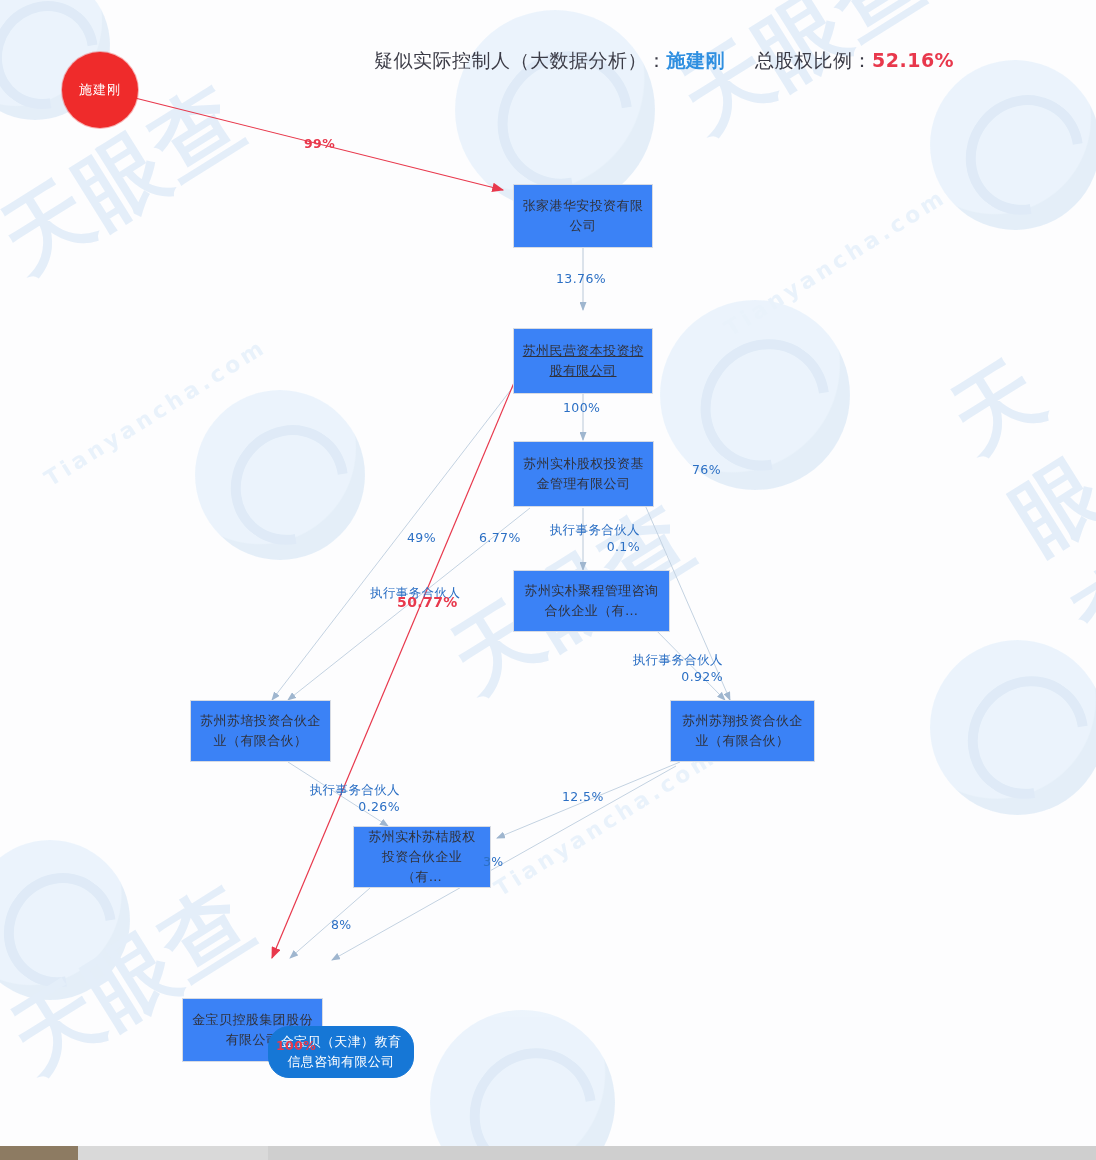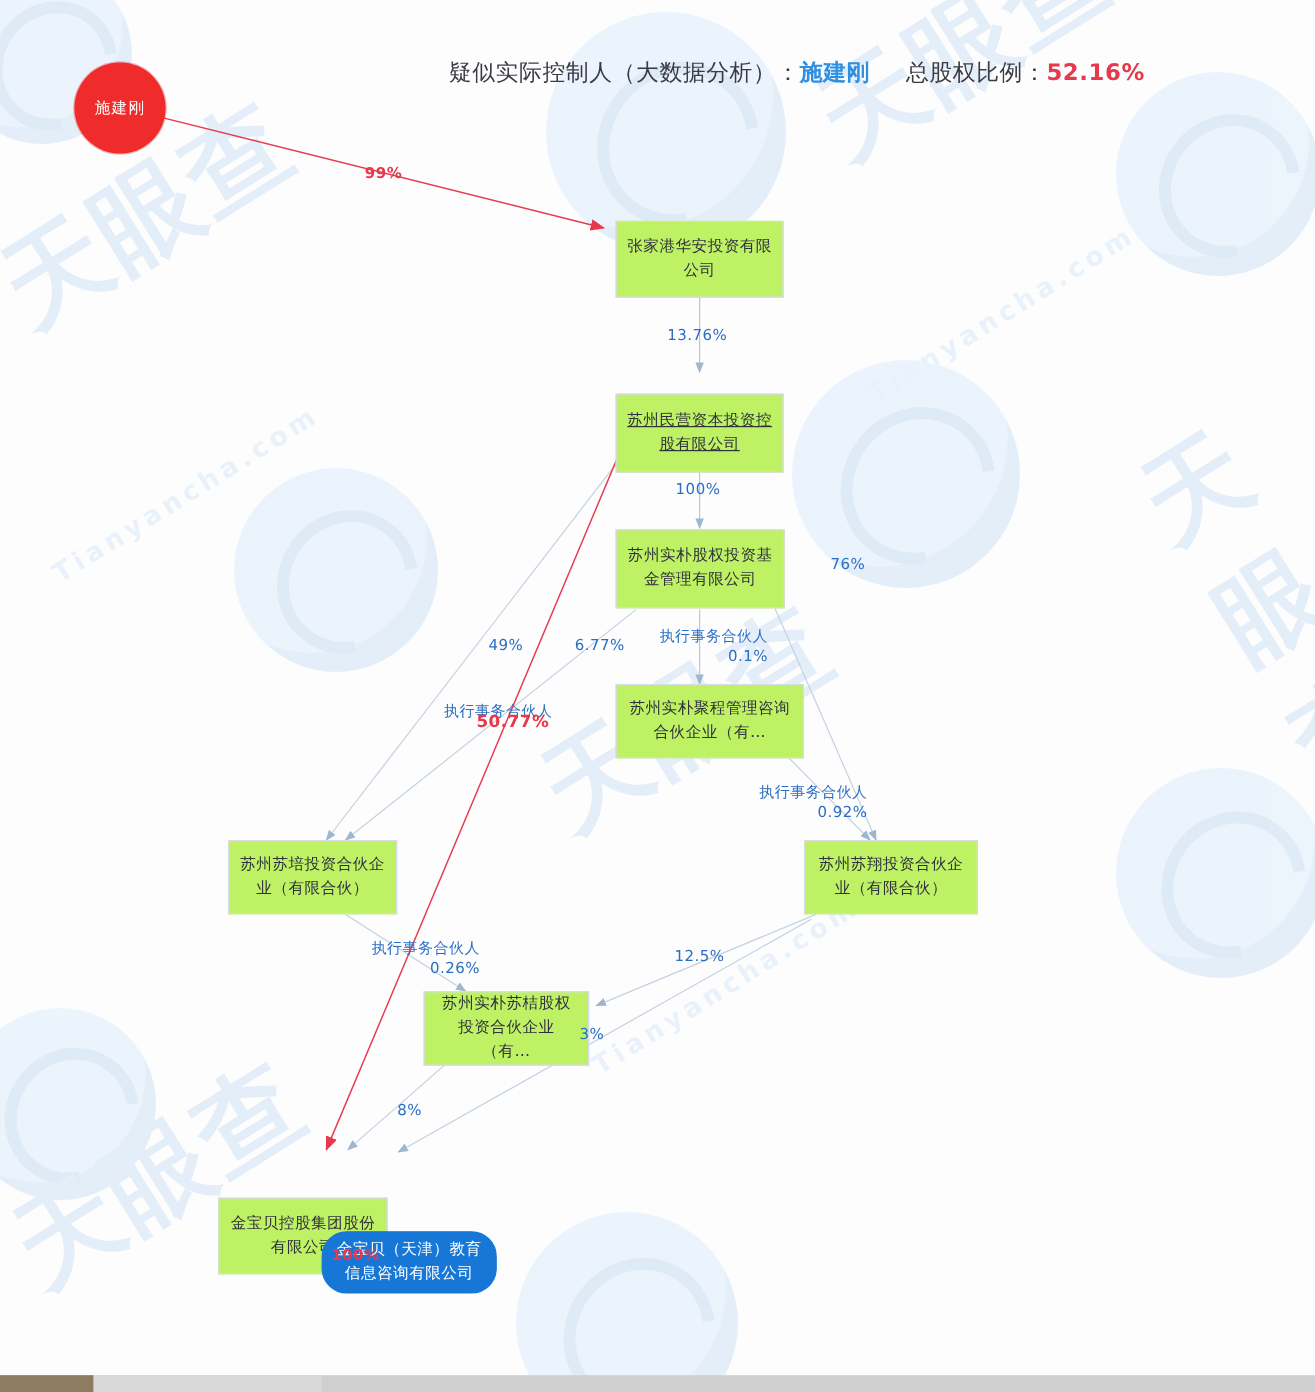--- a/index.html
+++ b/index.html
@@ -81,21 +81,21 @@
     letter-spacing: .5px;
   }
   .header .val-blue { color: #2f8fe0; font-weight: 600; }
   .header .val-red  { color: #e8384c; font-weight: 600; }
   .header .gap { display: inline-block; width: 30px; }
 
   
   .node {
     position: absolute;
     box-sizing: border-box;
-    background: #bef264;
+    background: #3b82f6;
     border: 1px solid #d7dbe3;
     display: flex;
     align-items: center;
     justify-content: center;
     text-align: center;
     font-size: 13px;
     line-height: 1.55;
     color: #30323c;
     padding: 4px 8px;
     letter-spacing: .4px;

